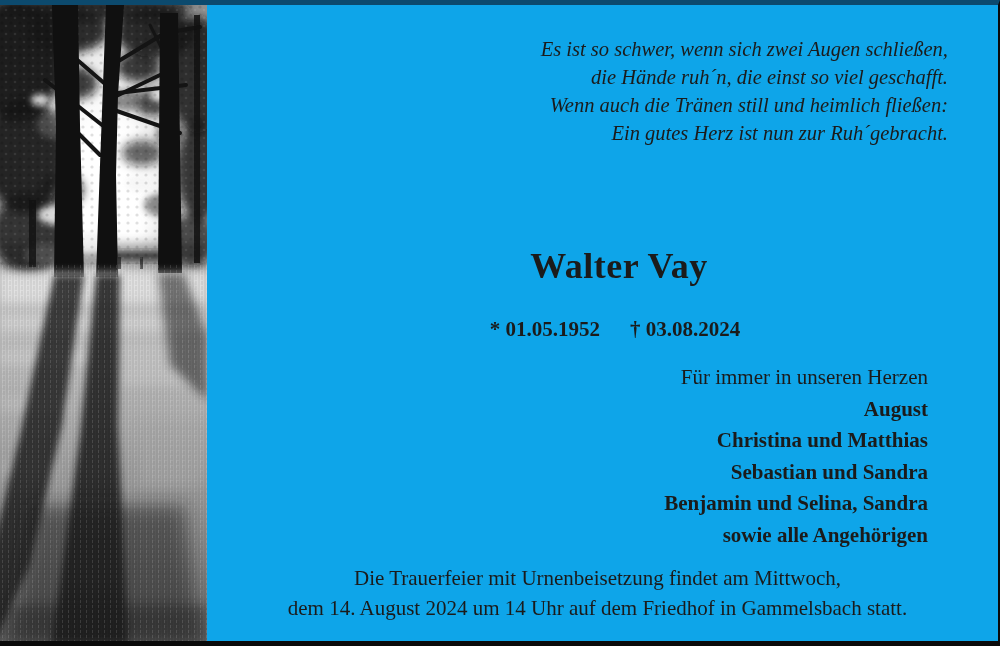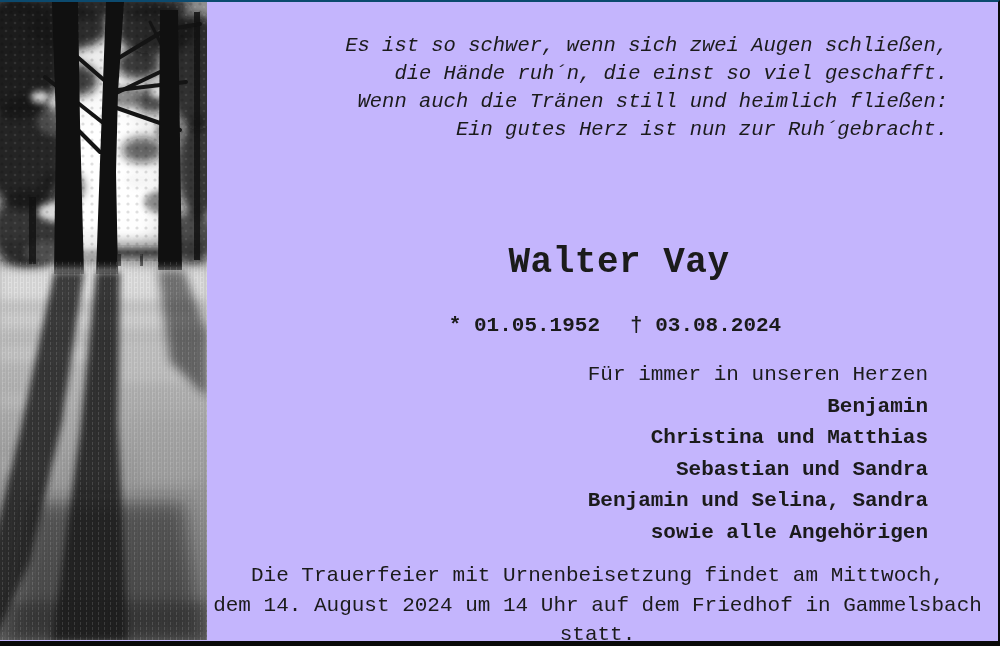--- a/index.html
+++ b/index.html
@@ -1,20 +1,20 @@
 <!DOCTYPE html>
 <html><head>
 <meta charset="utf-8">
 <style>
   html,body{margin:0;padding:0;background:#fff;}
   .page{
-    position:relative;width:1000px;height:646px;background:#c4b5fd;
+    position:relative;width:1000px;height:646px;background:#0ea5e9;
     box-sizing:border-box;overflow:hidden;
-    border-top:2px solid #0c4a6e;border-right:2px solid #0a0a0a;border-bottom:5px solid #0a0a0a;
-    font-family:Liberation Mono, monospace;color:#1b1b1b;
+    border-top:5px solid #0c4a6e;border-right:2px solid #0a0a0a;border-bottom:5px solid #0a0a0a;
+    font-family:Liberation Serif, serif;color:#1b1b1b;
   }
   .photo{position:absolute;left:0;top:0;width:207px;height:638px;}
   .photo svg{display:block;width:100%;height:100%;}
   .poem{position:absolute;top:30px;right:50px;text-align:right;font-style:italic;font-size:20.5px;line-height:28px;font-weight:500;}
   .intro{position:absolute;top:164px;left:210px;right:2px;text-align:center;font-size:23px;line-height:33px;}
   .name{position:absolute;top:236px;left:232px;width:766px;margin:4px;text-align:center;font-size:36px;font-weight:700;letter-spacing:.5px;}
   .dates{position:absolute;top:312px;left:232px;width:766px;text-align:center;font-size:21px;font-weight:700;}
   .dates .death{margin-left:30px;}
   .mourners{position:absolute;top:357px;right:70px;text-align:right;font-size:21px;line-height:31.6px;margin-left:15px;}
   .m-head{font-weight:400;}
@@ -164,21 +164,21 @@
 
 
   <h1 class="name">Walter Vay</h1>
 
   <div class="dates">
     <span class="birth">* 01.05.1952</span><span class="death">† 03.08.2024</span>
   </div>
 
   <div class="mourners">
     <div class="m-head">Für immer in unseren Herzen</div>
-    <div class="m-name">Benjamin</div>
+    <div class="m-name">August</div>
     <div class="m-name">Christina und Matthias</div>
     <div class="m-name">Sebastian und Sandra</div>
     <div class="m-name">Benjamin und Selina, Sandra</div>
     <div class="m-name">sowie alle Angehörigen</div>
   </div>
 
   <div class="funeral">
     <div>Die Trauerfeier mit Urnenbeisetzung findet am Mittwoch,</div>
     <div>dem 14. August 2024 um 14 Uhr auf dem Friedhof in Gammelsbach statt.</div>
   </div>

